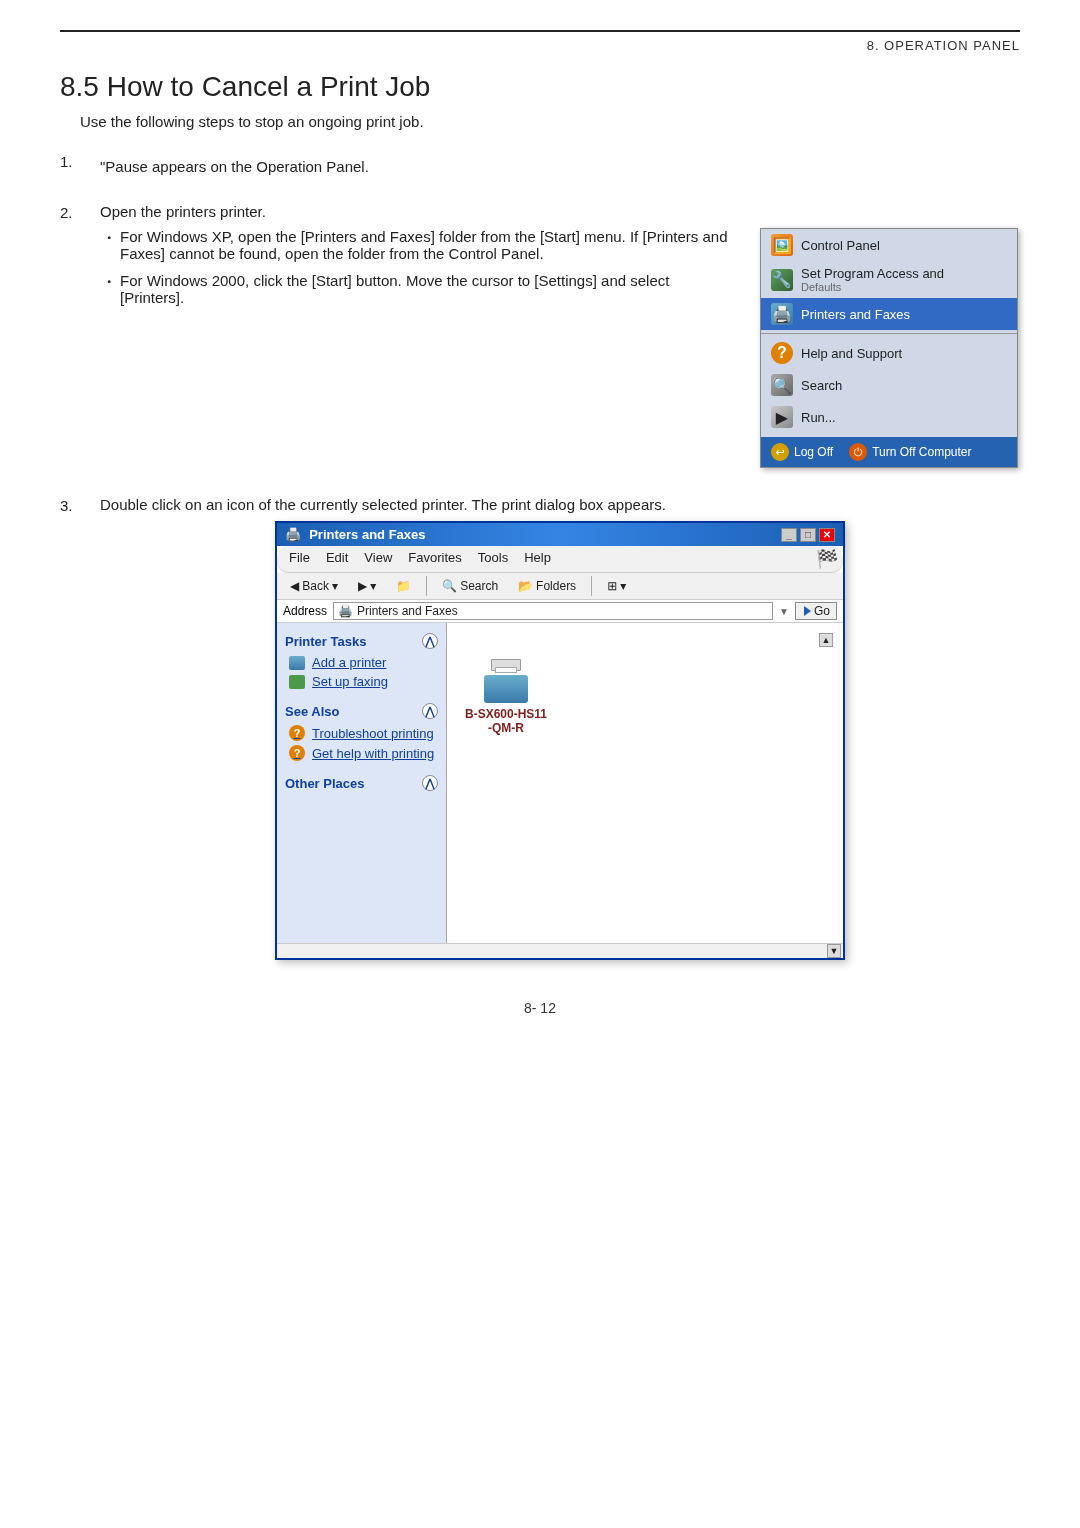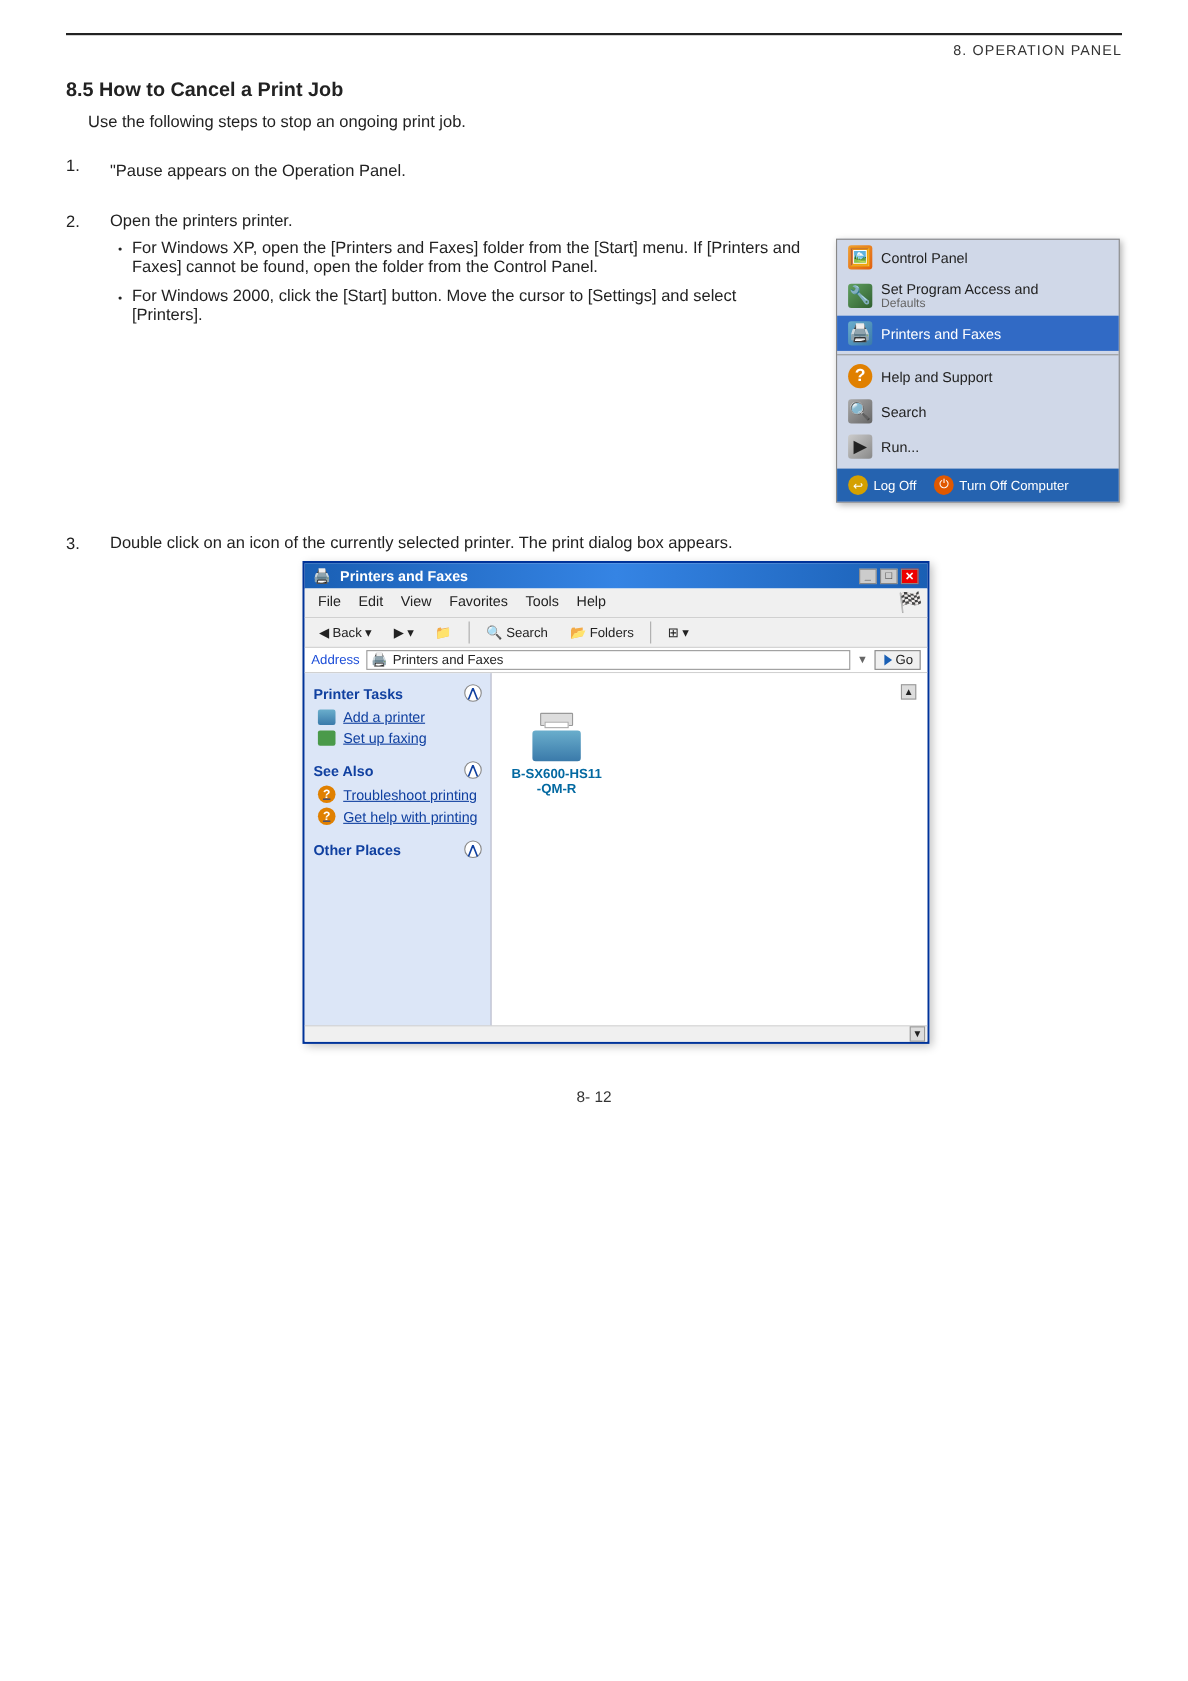--- a/index.html
+++ b/index.html
@@ -21,22 +21,22 @@
     .top-label {
       text-align: right;
       font-size: 13px;
       color: #333;
       margin-bottom: 18px;
       letter-spacing: 1px;
     }
 
     
     .section-heading {
-      font-size: 18px;
-      font-weight: bold;
+      font-size: 28px;
+      font-weight: normal;
       margin-bottom: 10px;
     }
     .section-intro {
       margin-left: 20px;
       margin-bottom: 22px;
       font-size: 15px;
     }
 
     
     .step {
@@ -190,20 +190,21 @@
       color: #333;
     }
     .pf-titlebar-btn.close { background: #e00; color: #fff; }
     .pf-menubar {
       background: #f0f0f0;
       display: flex;
       gap: 0;
       padding: 2px 4px;
       border-bottom: 1px solid #ccc;
       font-size: 13px;
+      border-radius: 12px;
     }
     .pf-menu-item {
       padding: 2px 8px;
       cursor: pointer;
     }
     .pf-toolbar {
       background: #f0f0f0;
       display: flex;
       align-items: center;
       padding: 3px 6px;
@@ -223,21 +224,21 @@
     .pf-tb-sep { width: 1px; height: 20px; background: #aaa; margin: 0 2px; }
     .pf-address-bar {
       background: #fff;
       display: flex;
       align-items: center;
       padding: 2px 6px;
       border-bottom: 1px solid #ccc;
       font-size: 12px;
       gap: 6px;
     }
-    .pf-address-label { color: #1d4ed8; }
+    .pf-address-label { color: #000000; }
     .pf-address-field {
       flex: 1;
       background: #fff;
       border: 1px solid #999;
       padding: 1px 4px;
       font-size: 12px;
       display: flex;
       align-items: center;
       gap: 4px;
     }
@@ -329,21 +330,21 @@
       width: 22px;
       height: 6px;
       background: #fff;
       border: 1px solid #aaa;
       position: absolute;
       top: 8px;
       left: 13px;
     }
     .printer-label {
       font-size: 12px;
-      color: #0369a1;
+      color: #7f1d1d;
       text-align: center;
       margin-top: 4px;
       font-weight: bold;
     }
     .collapse-btn {
       width: 16px;
       height: 16px;
       background: #fff;
       border: 1px solid #888;
       border-radius: 50%;

